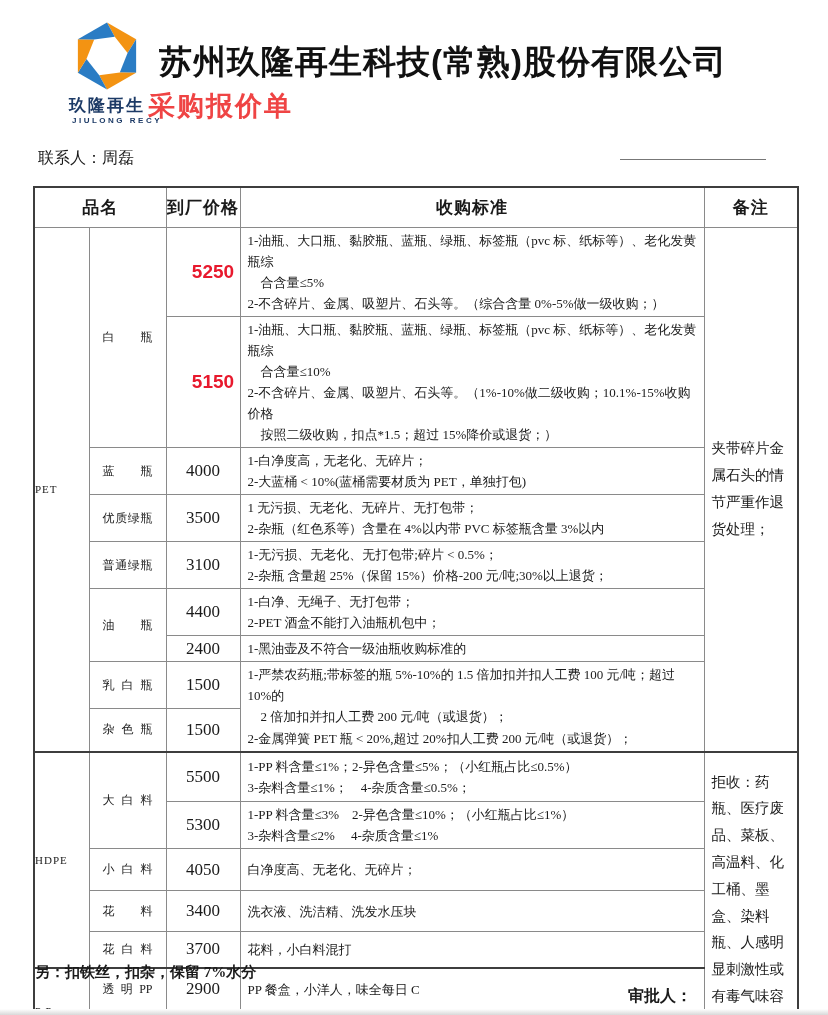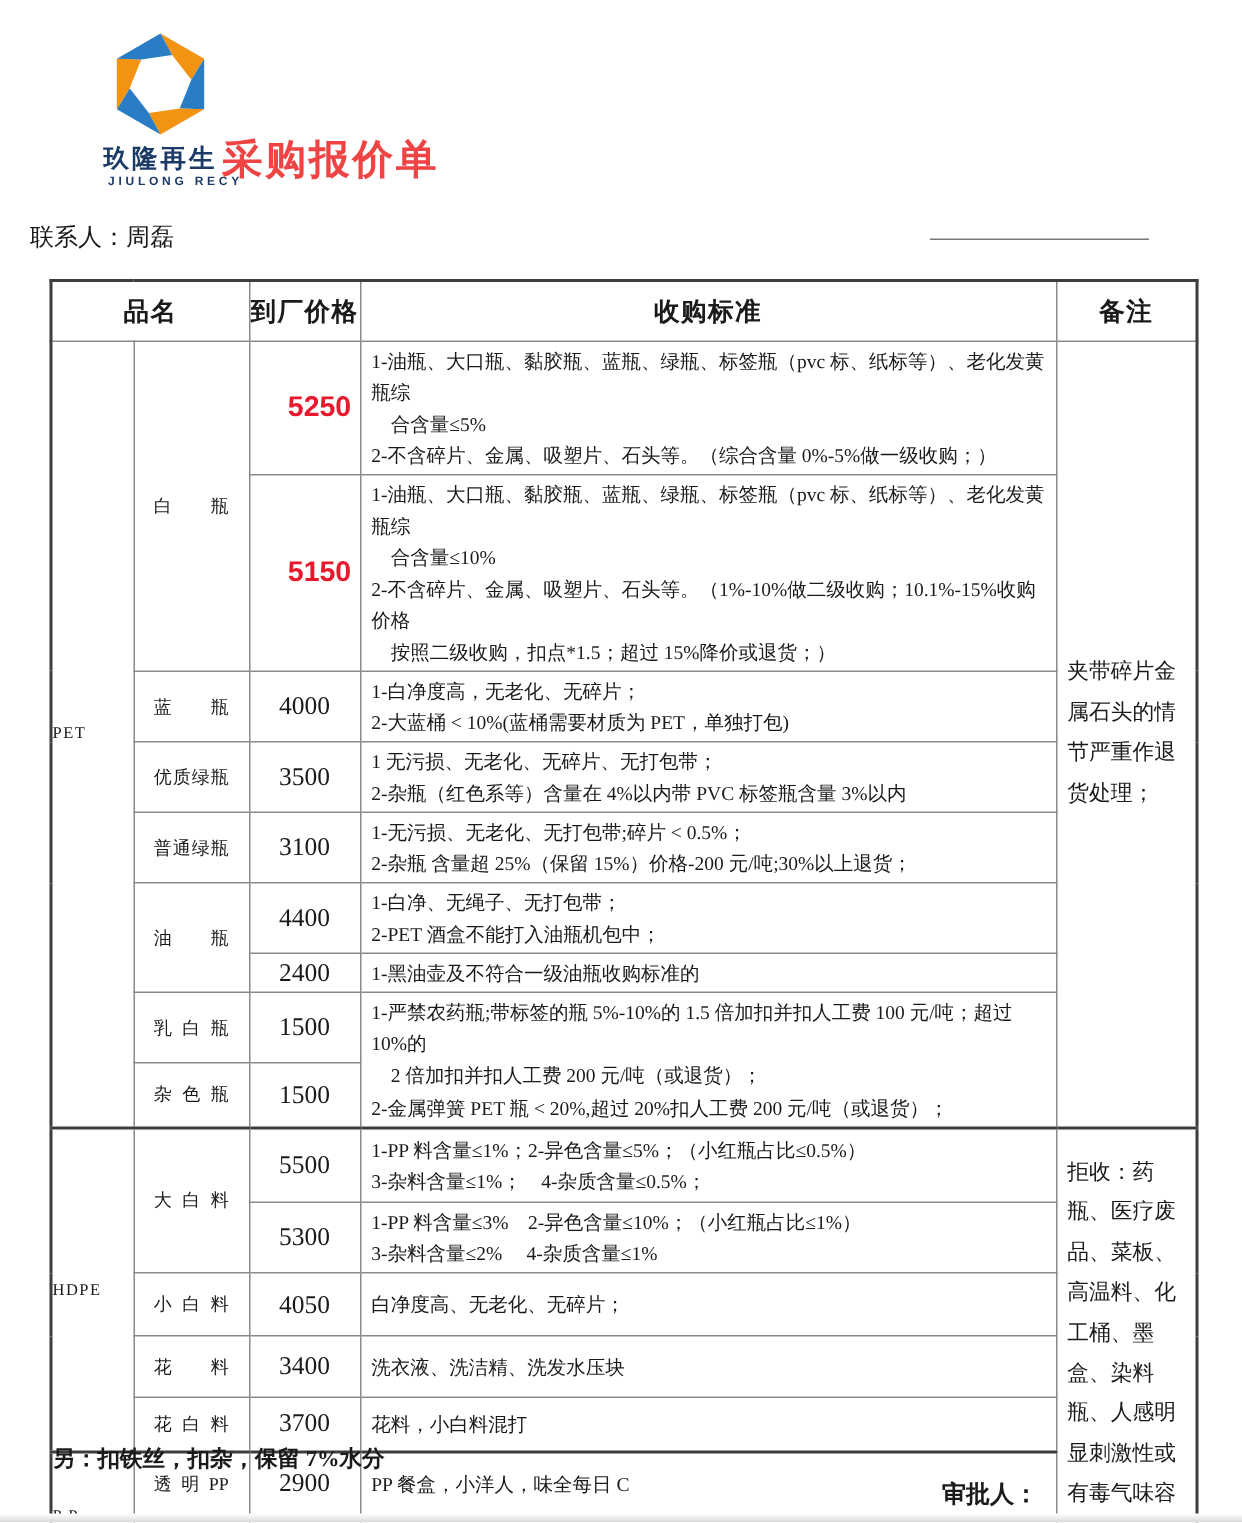--- a/index.html
+++ b/index.html
@@ -19,21 +19,21 @@
     color:var(--navy);letter-spacing:2px;line-height:1.15;}
   .logo-en{font-family:"Liberation Sans",sans-serif;font-weight:bold;font-size:8px;
     color:var(--navy);letter-spacing:2.5px;text-align:right;}
   .company-title{position:absolute;left:148px;top:40px;width:590px;text-align:center;
     font-family:"Liberation Sans",sans-serif;font-weight:bold;font-size:33px;
     letter-spacing:1px;color:#111;white-space:nowrap;}
   .doc-title{position:absolute;left:148px;top:88px;width:590px;text-align:left;
     font-family:"Liberation Sans",sans-serif;font-weight:bold;font-size:27px;
     letter-spacing:2px;color:#ef4444;}
   .contact-row{position:absolute;left:0;top:148px;width:828px;height:24px;font-size:16px;}
-  .contact-person{position:absolute;left:20px;top:0;}
+  .contact-person{position:absolute;left:38px;top:0;}
   .contact-phone{position:absolute;left:325px;top:0;}
   .sign-line{position:absolute;left:620px;top:11px;width:146px;height:0;
     border-bottom:1.5px solid #777;}
   
   .table-wrap{position:absolute;left:33px;top:186px;width:765px;}
   table{border-collapse:collapse;table-layout:fixed;width:764px;}
   td{border:1px solid var(--line);overflow:hidden;vertical-align:middle;}
   table{border:2px solid var(--line-dark);}
   tr.section-top td{border-top:2px solid var(--line-dark);}
   td.th{font-family:"Liberation Sans",sans-serif;font-weight:bold;font-size:17px;
@@ -62,20 +62,21 @@
       <polygon points="86.4,29 86.4,71 66,70.5 75.7,46.4" style="fill:var(--logo-blue)"></polygon>
       <polygon points="86.4,71 50,92 40.3,74.1 66,70.5" style="fill:var(--logo-orange)"></polygon>
       <polygon points="50,92 13.6,71 24.3,53.6 40.3,74.1" style="fill:var(--logo-blue)"></polygon>
       <polygon points="13.6,71 13.6,29 34,29.5 24.3,53.6" style="fill:var(--logo-orange)"></polygon>
       <polygon points="13.6,29 50,8 59.7,25.9 34,29.5" style="fill:var(--logo-blue)"></polygon>
     </svg>
     <div class="logo-cn">玖隆再生</div>
     <div class="logo-en">JIULONG RECY</div>
   </div>
 
+  <div class="company-title">苏州玖隆再生科技(常熟)股份有限公司</div>
   <div class="doc-title">采购报价单</div>
 
   <div class="contact-row">
     <span class="contact-person">联系人：周磊</span>
     <span class="sign-line"></span>
   </div>
 
   <div class="table-wrap">
     <table>
       <colgroup>

